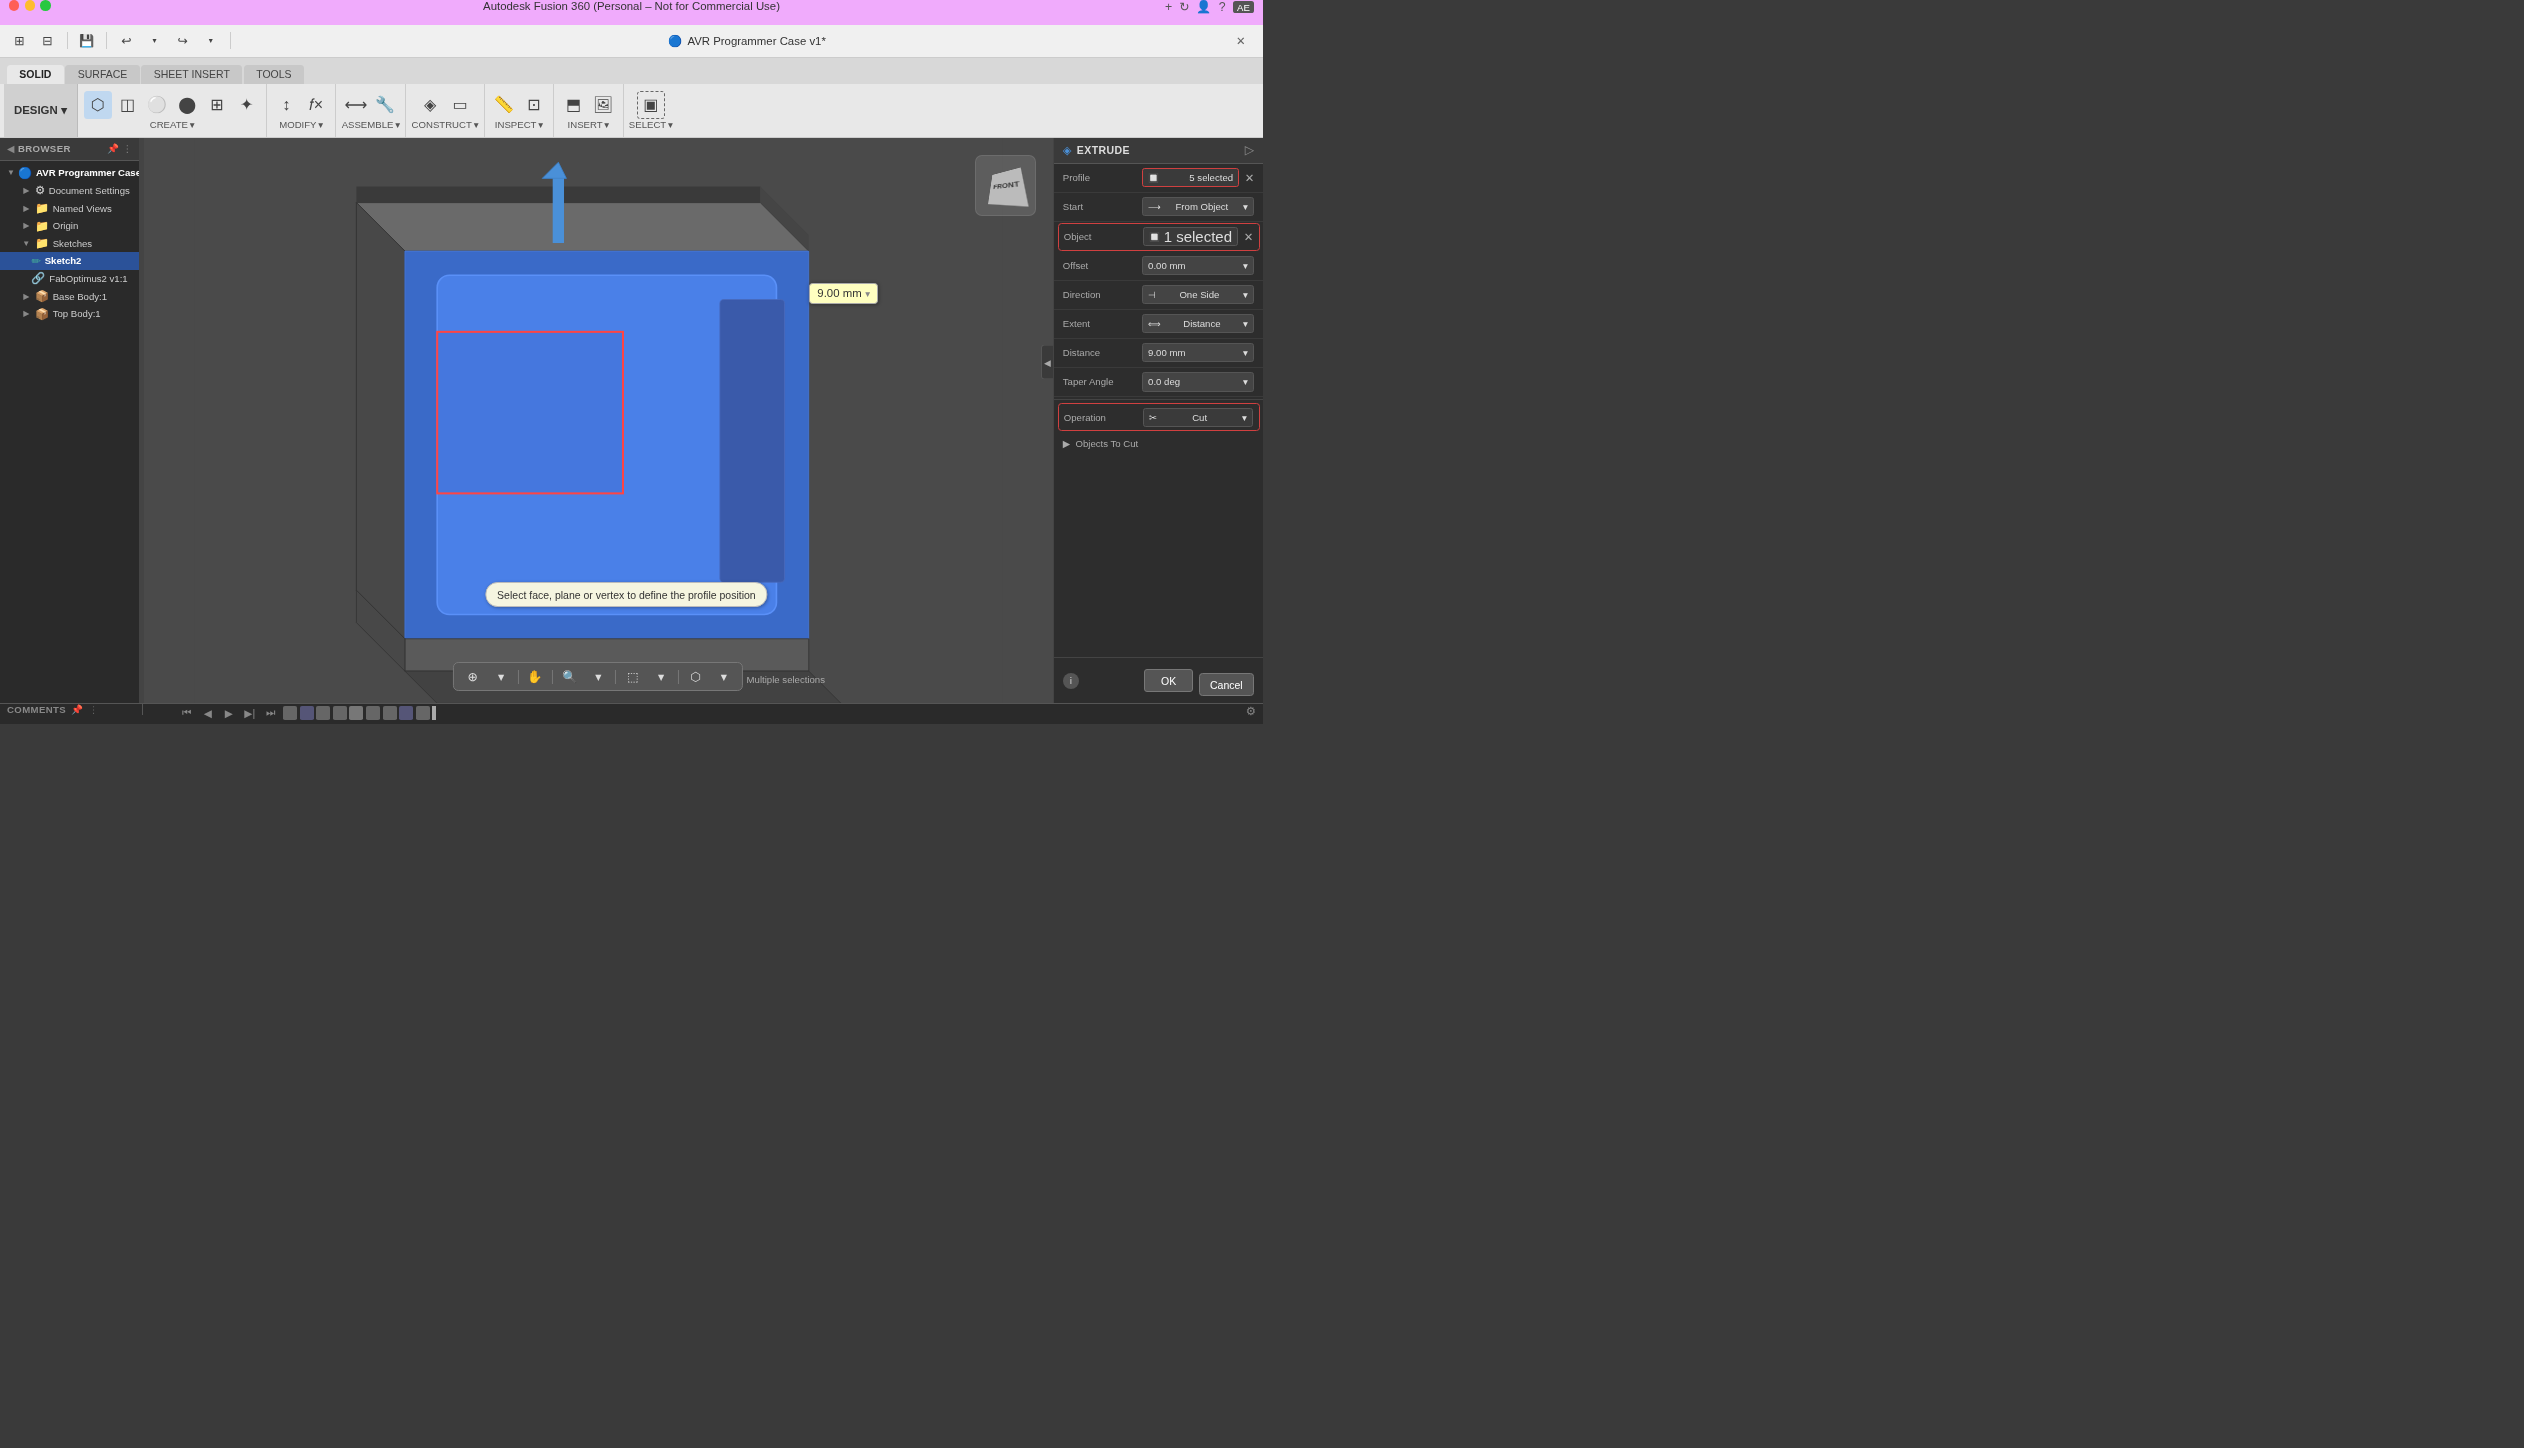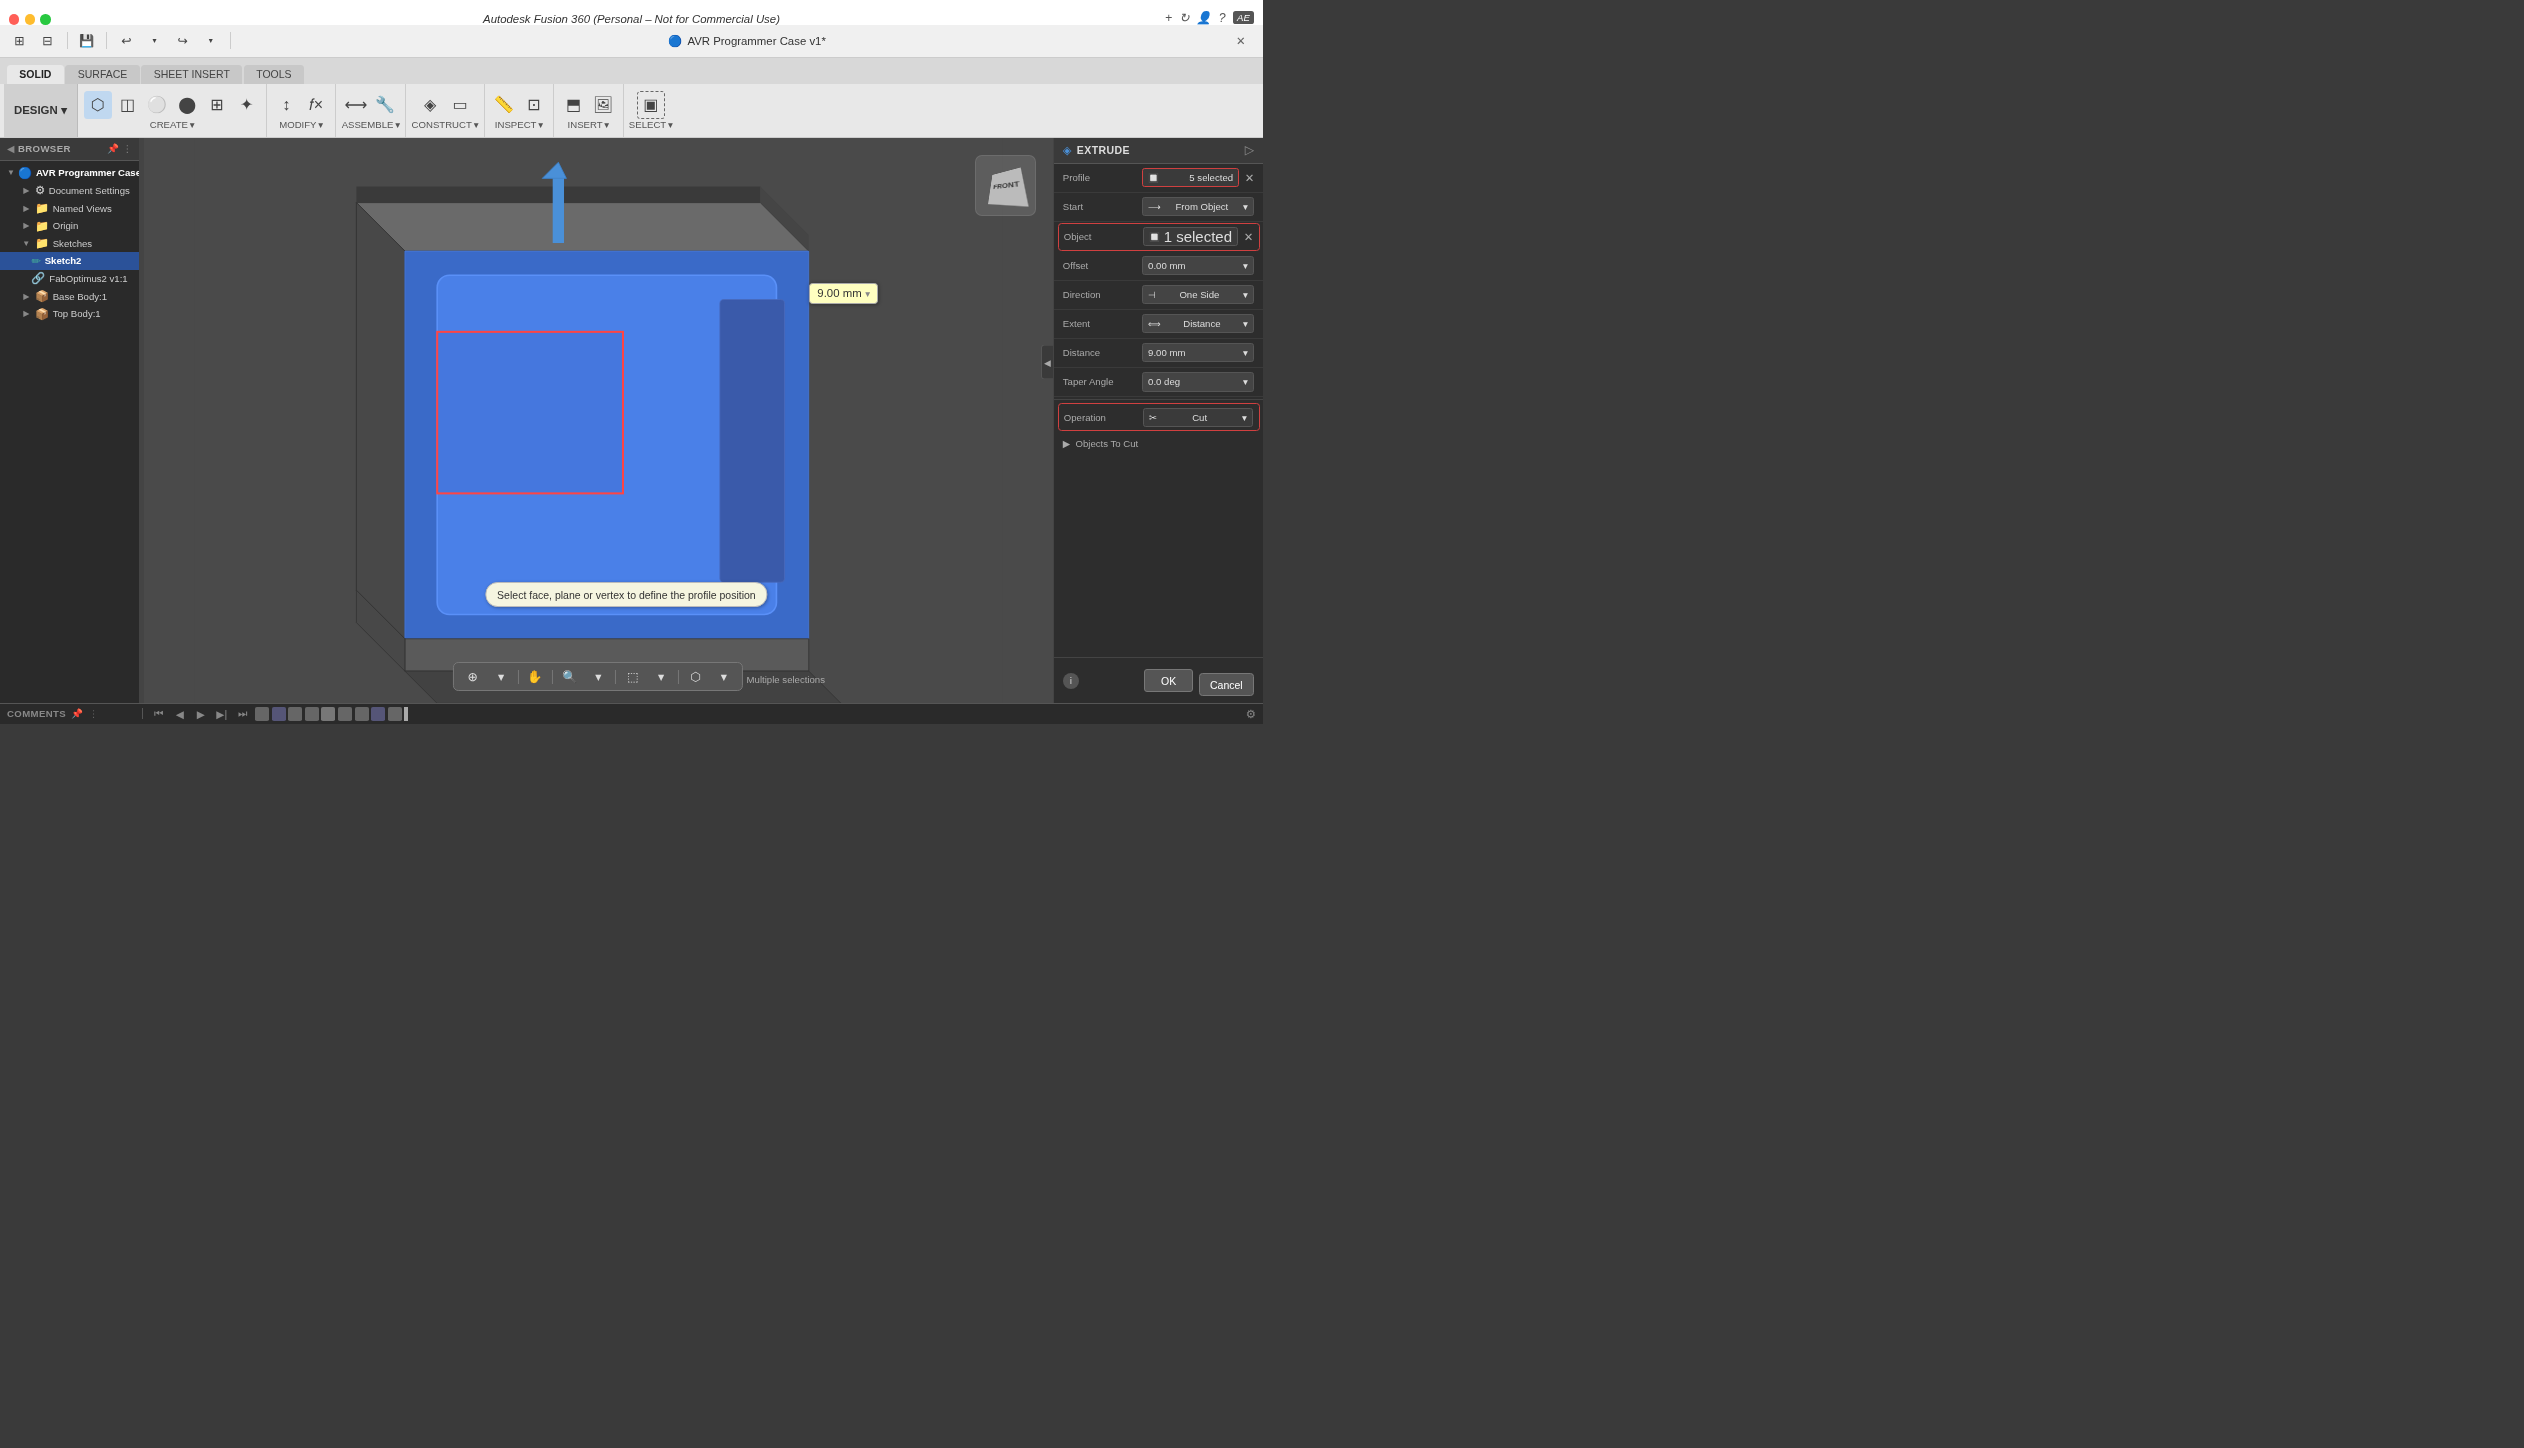--- a/index.html
+++ b/index.html
@@ -10,26 +10,25 @@
       font-family: -apple-system, BlinkMacSystemFont, 'Segoe UI', sans-serif;
       font-size: 10.5px;
       color: #ddd;
       overflow: hidden;
       position: relative;
     }
 
     
     #titlebar {
       height: 24.6px;
-      background: #ffffff;
-      display: flex;
-      align-items: flex-end;
+      background: #f0abfc;
+      display: flex;
+      align-items: flex-start;
       justify-content: center;
       position: relative;
-      font-style: italic;
     }
     #titlebar .traffic-lights {
       position: absolute;
       left: 8.8px;
       display: flex;
       gap: 5.3px;
     }
     .traffic-light {
       width: 10.5px; height: 10.5px;
       border-radius: 50%;
@@ -374,22 +373,23 @@
       font-weight: 700;
       cursor: pointer;
     }
 
     
     #bottombar {
       height: 21px;
       background: #2a2a2a;
       border-top: 0.9px solid #555;
       display: flex;
-      align-items: center;
+      align-items: flex-start;
       padding: 0 7px;
+      gap: 28px;
     }
     #bottombar-left {
       width: 136px;
       display: flex;
       align-items: center;
       gap: 5.3px;
       border-right: 0.9px solid #555;
       padding-right: 7px;
       margin-right: 7px;
     }

